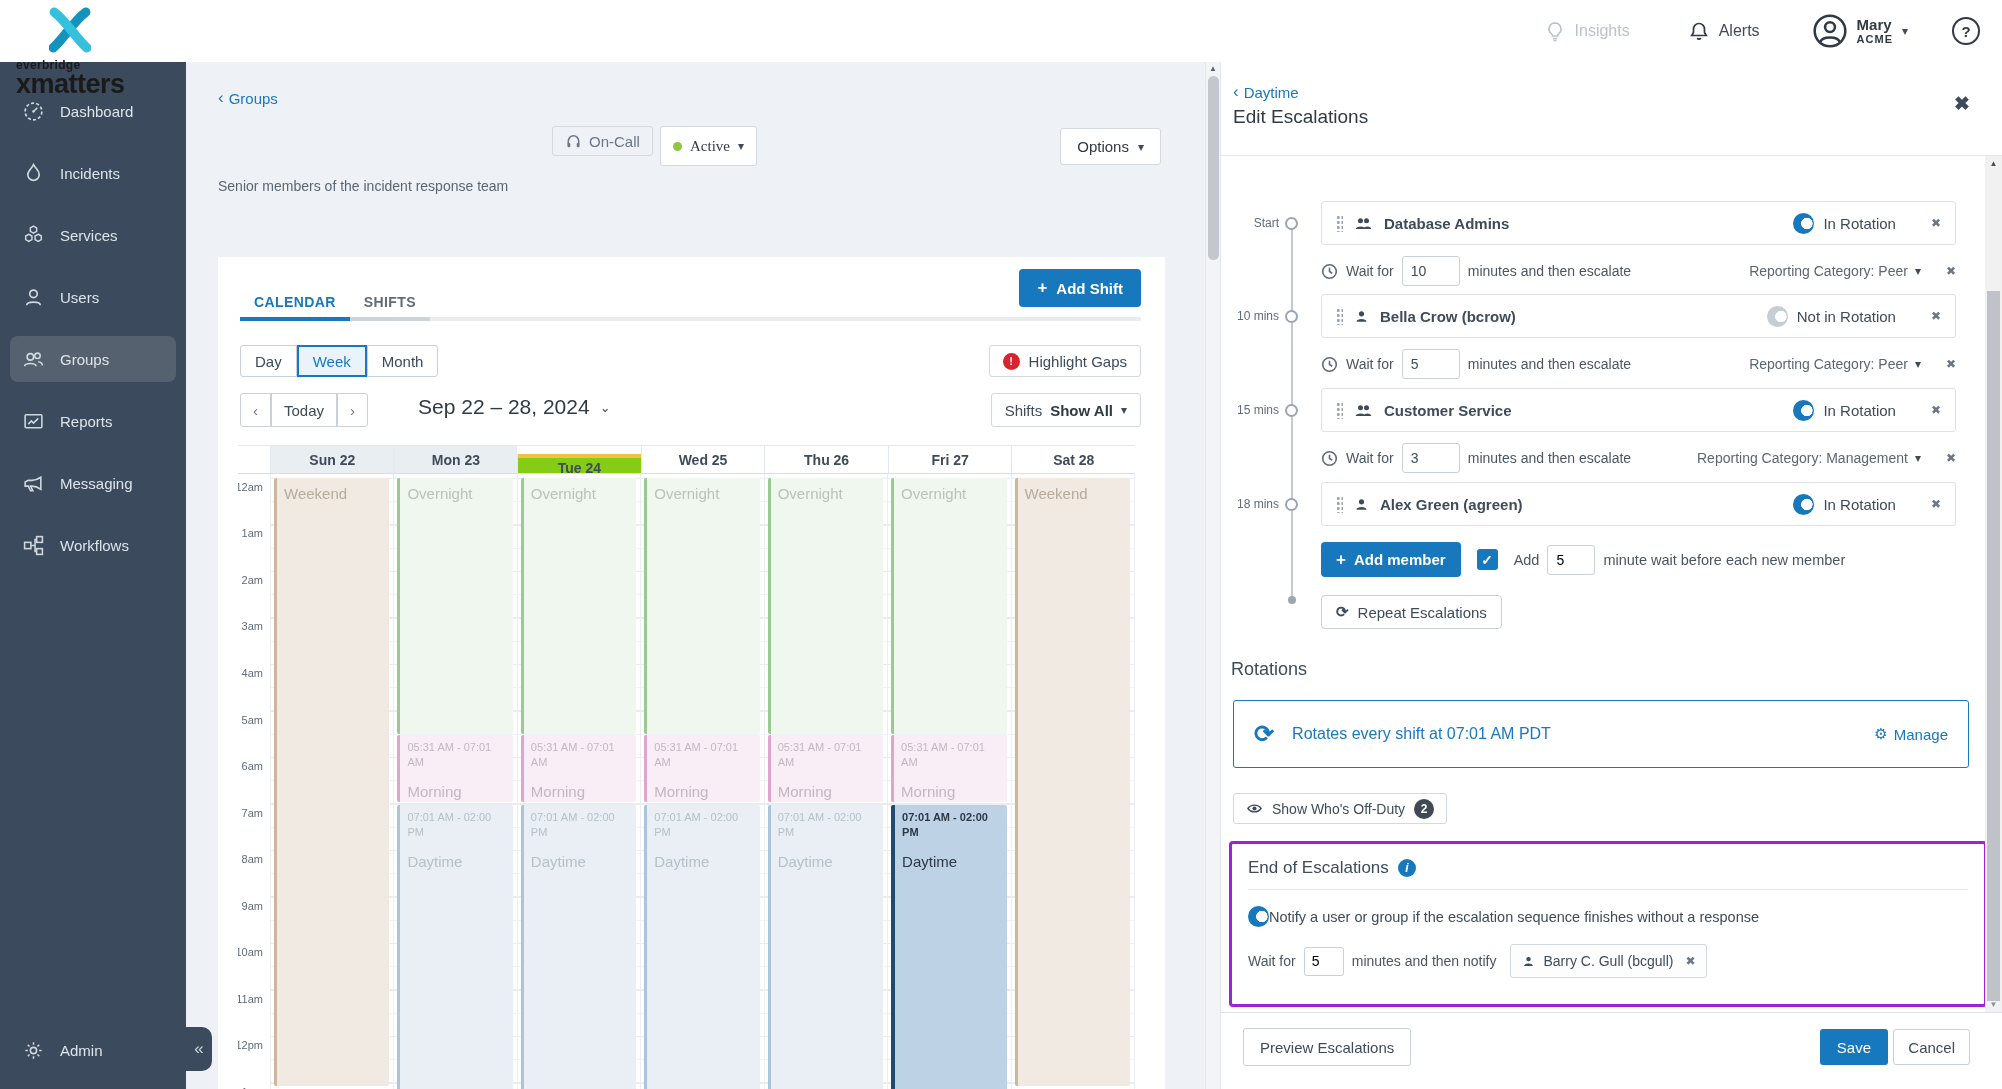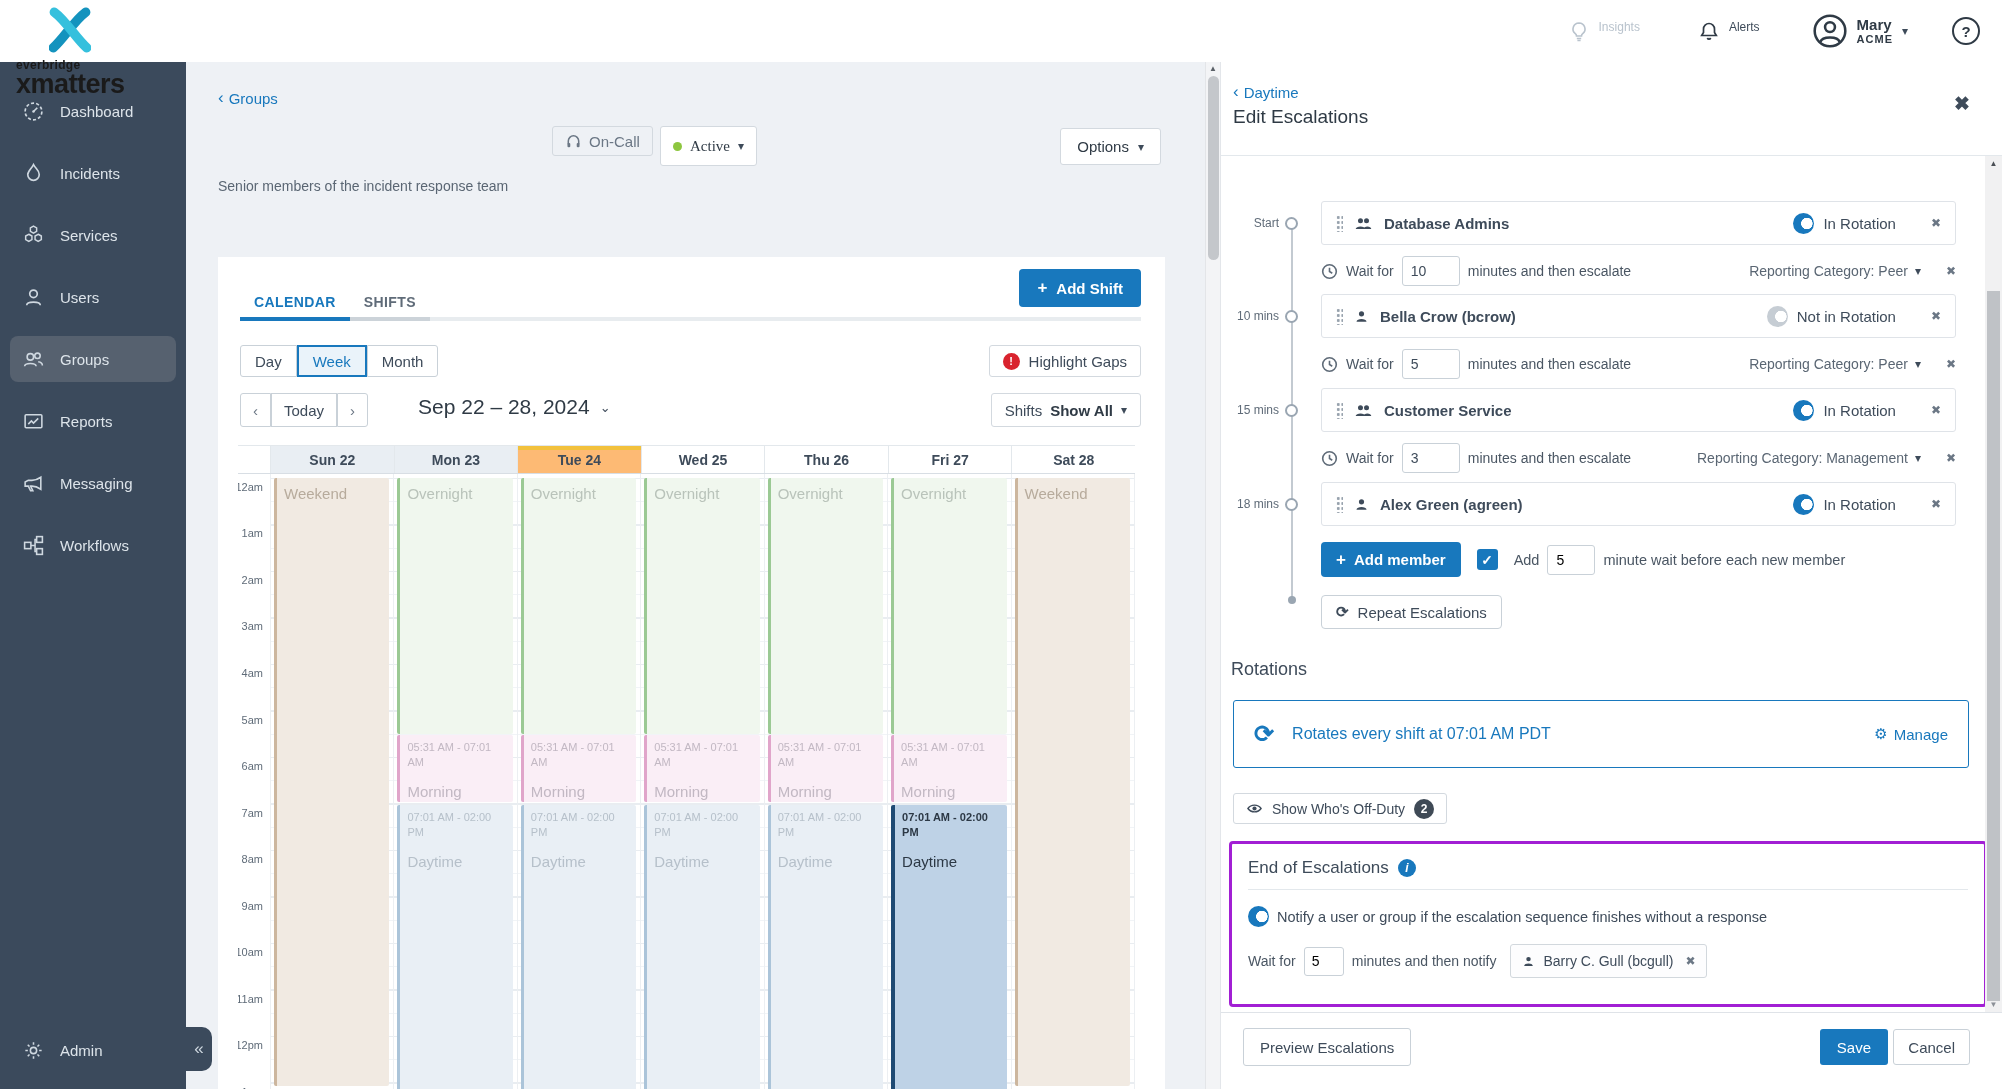--- a/index.html
+++ b/index.html
@@ -6,21 +6,21 @@
   body { font-family:"Liberation Sans", sans-serif; background:#eef1f5; }
   #app { position:relative; width:2002px; height:1089px; background:#eef1f5; overflow:hidden; }
 
   
   .topbar { position:absolute; top:0; left:0; right:0; height:62px; background:#fff; z-index:5; }
   .logo { position:absolute; left:16px; top:7px; display:flex; align-items:center; gap:6px;flex-direction:column; }
   .logo-text { display:flex; flex-direction:column; line-height:1; }
   .logo-co { font-size:12px; font-weight:bold; color:#1a1a1a; letter-spacing:0.3px; }
   .logo-prod { font-size:27px; font-weight:bold; color:#1a1a1a; letter-spacing:-0.5px; }
   .top-right { position:absolute; right:22px; top:0; height:62px; display:flex; align-items:center; }
-  .nav-item { display:flex; align-items:flex-start; gap:9px; font-size:12px; color:#3e4b5a; }
+  .nav-item { display:flex; align-items:center; gap:9px; font-size:16px; color:#3e4b5a; }
   .nav-insights { color:#b9c3cd; margin-right:58px; }
   .nav-alerts { margin-right:52px; }
   .userbox { display:flex; align-items:center; gap:9px; margin-right:44px; }
   .user-names { display:flex; flex-direction:column; line-height:1.1; }
   .user-name { font-weight:bold; font-size:15px; color:#2f3a45; }
   .user-org { font-weight:bold; font-size:11px; color:#2f3a45; letter-spacing:1px; }
   .help-circle { width:28px; height:28px; border:2px solid #2f3a45; border-radius:50%;
     display:flex; align-items:center; justify-content:center; font-weight:bold; font-size:15px; color:#2f3a45; }
   .help-circle::after { content:"?"; }
   .caret { font-size:12px; color:#3e4b5a; }
@@ -94,21 +94,21 @@
     display:flex; align-items:center; gap:8px; padding:0 13px; font-size:15px; color:#3e4b5a; cursor:pointer; }
   .shiftfilter b { color:#2f3a45; }
 
   
   .grid { position:absolute; left:20px; top:188px; width:897px; }
   .cal-head { display:flex; height:29px; border-top:1px solid #e3e8ec; border-bottom:1px solid #d8dee4; }
   .cal-head .gut { width:32px; }
   .dh { flex:1; text-align:center; font-size:14px; font-weight:bold; color:#3e4b5a; line-height:28px;
     border-left:1px solid #e3e8ec; background:#fff; }
   .dh-past { background:#e9eef3; }
-  .dh-today { background:#fdba74; box-shadow:inset 0 4px 0 0 #f2c13d; }
+  .dh-today { background:#84cc16; box-shadow:inset 0 4px 0 0 #f2c13d;margin-top:8px; }
   .cal-body { position:relative; height:615px; overflow:hidden; }
   .gridlines { position:absolute; left:32px; right:0; top:4px; bottom:0;
     background-image:
       repeating-linear-gradient(to bottom, #e9edf1 0 1px, transparent 1px 46.5px),
       repeating-linear-gradient(to bottom, transparent 0 23px, #f1f4f7 23px 24px, transparent 24px 46.5px); }
   .timelabels { position:absolute; left:0; top:0; width:32px; height:100%; }
   .tl { position:absolute; right:7px; font-size:11px; color:#5f6b78; }
   .cal-cols { position:absolute; left:32px; right:0; top:0; bottom:0; display:flex; }
   .cal-col { flex:1; position:relative; border-left:1px solid #eceff2; }
   .cal-col:last-child { border-right:1px solid #eceff2; }
@@ -192,21 +192,21 @@
   .badge { width:20px; height:20px; border-radius:50%; background:#3f4a56; color:#fff; font-size:12px; font-weight:bold;
     display:flex; align-items:center; justify-content:center; }
 
   .eoe-box { position:absolute; left:8px; top:779px; width:758px; height:166px; border:3px solid #a21fd4; border-radius:4px;
     padding:14px 16px; background:#fff; }
   .eoe-head { display:flex; align-items:center; gap:9px; font-size:17px; color:#3e4b5a; }
   .info-ico { width:18px; height:18px; border-radius:50%; background:#1878bd; color:#fff; font-size:12px; font-weight:bold;
     font-style:italic; display:flex; align-items:center; justify-content:center; }
   .info-ico::after { content:"i"; }
   .eoe-div { border-bottom:1px solid #e3e8ec; margin-top:11px; }
-  .eoe-toggle-row { display:flex; align-items:center; gap:8px; margin-top:16px; font-size:14.5px; color:#3e4b5a; }
+  .eoe-toggle-row { display:flex; align-items:center; margin-top:16px; font-size:14.5px; color:#3e4b5a; }
   .eoe-wait-row { display:flex; align-items:center; gap:8px; margin-top:17px; font-size:14px; color:#4a5663; }
   .eoe-input { width:40px; height:29px; border:1px solid #c9d1d8; border-radius:3px; padding:0 7px; font-size:14px; font-family:inherit; }
   .chip { margin-left:6px; height:34px; border:1px solid #d2d8dd; border-radius:3px; background:#fdfdfe;
     display:flex; align-items:center; gap:8px; padding:0 11px; font-size:14px; color:#3e4b5a; cursor:pointer; }
   .chip .x-ico { margin-left:4px; }
 
   .p-footer-div { position:absolute; left:0; right:0; top:950px; border-top:1px solid #dfe3e8; }
   .preview-btn { position:absolute; left:22px; top:966px; height:38px; background:#fff; border:1px solid #c9d1d8; border-radius:3px;
     font-size:15px; color:#3e4b5a; padding:0 16px; cursor:pointer; font-family:inherit; }
   .save-btn { position:absolute; right:114px; top:967px; height:36px; background:#1878bd; color:#fff; border:none; border-radius:3px;

